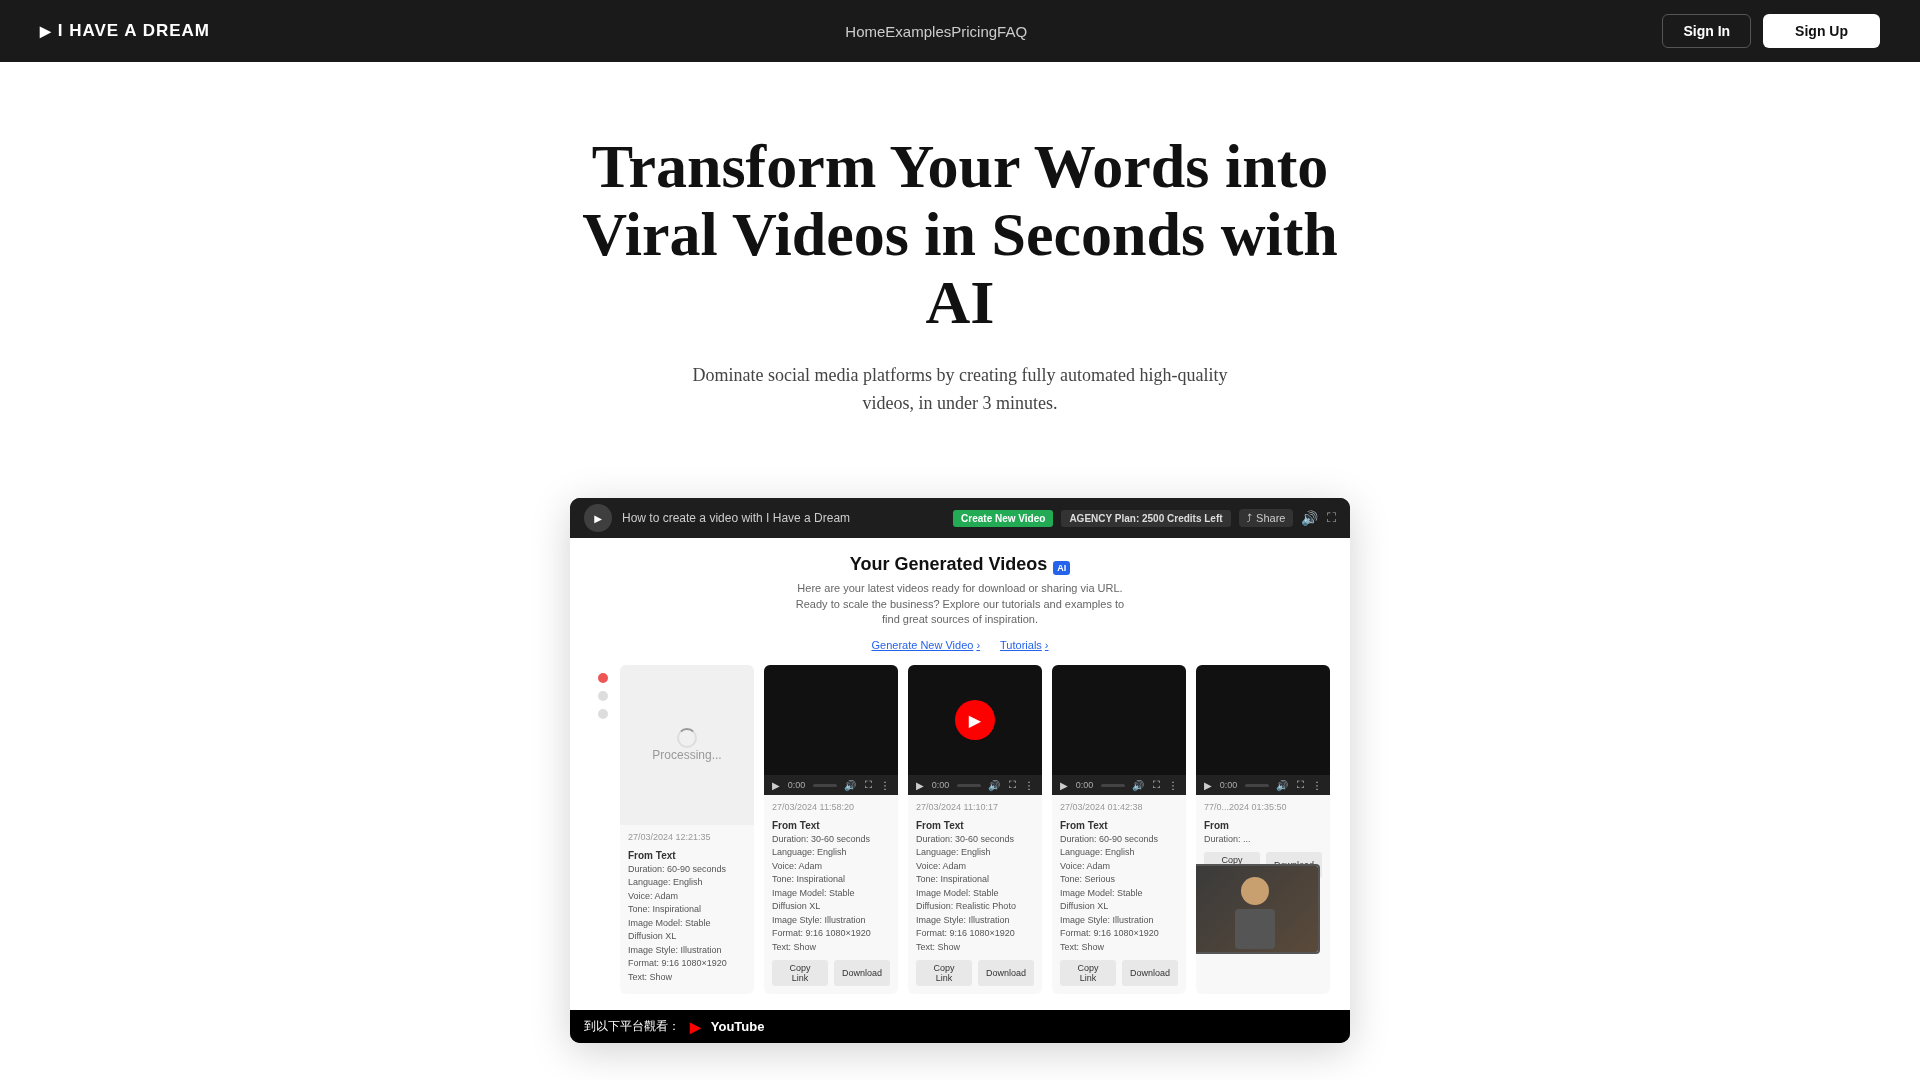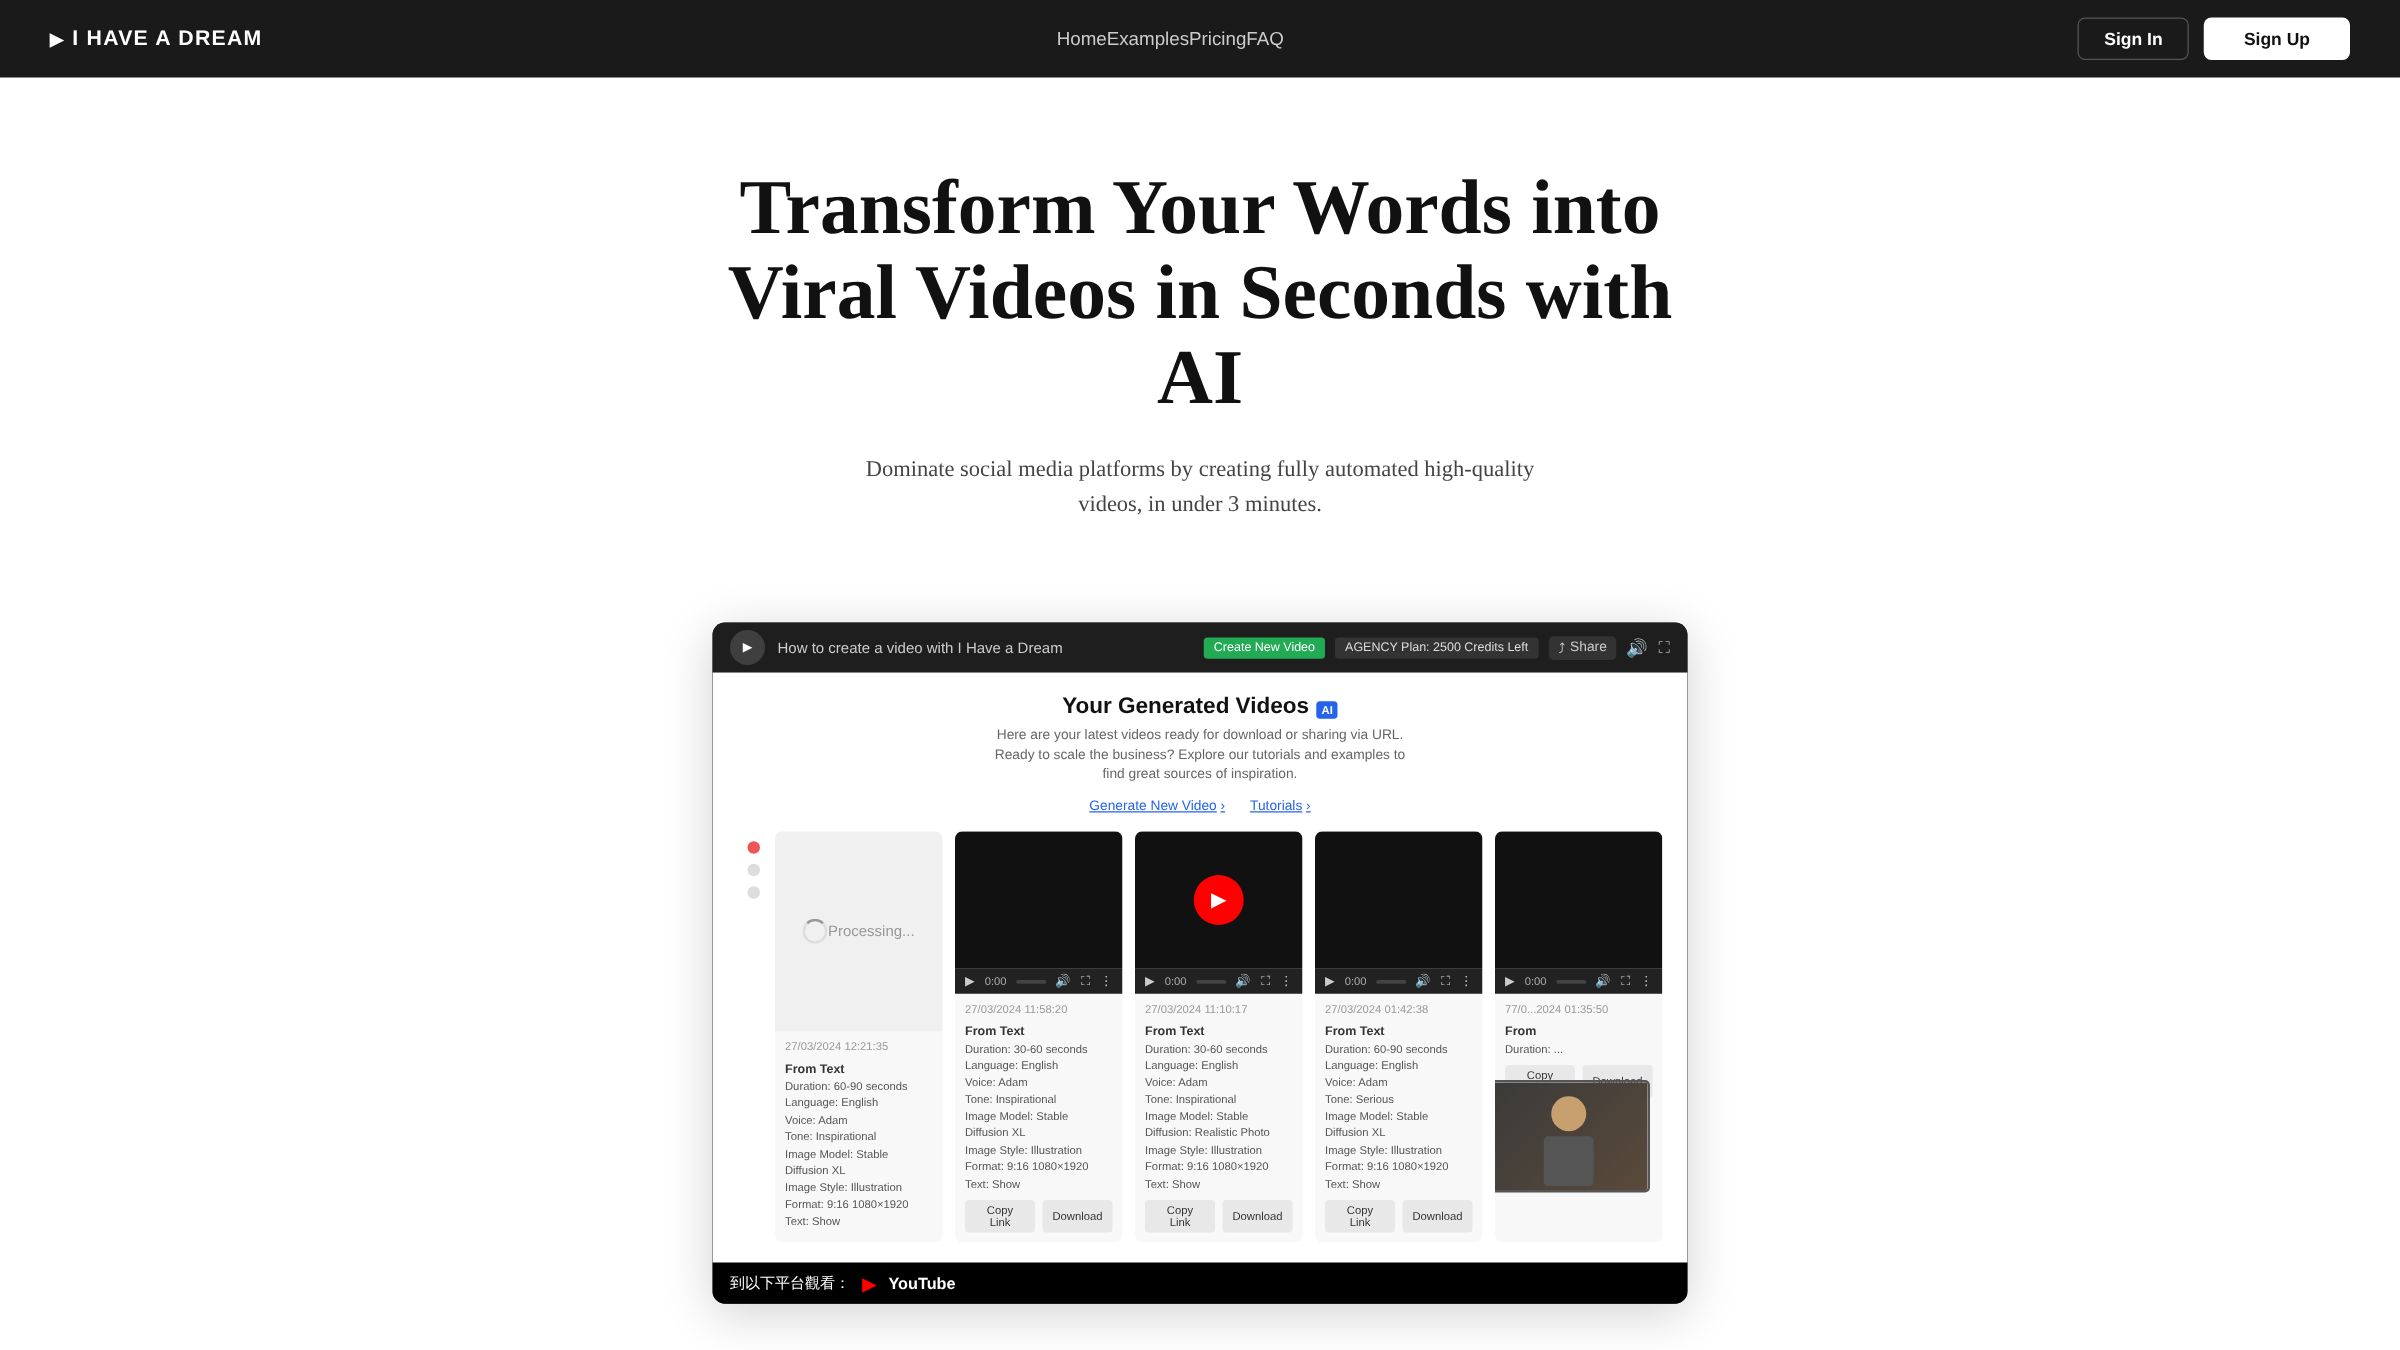--- a/index.html
+++ b/index.html
@@ -103,20 +103,21 @@
       color: #fff; font-size: 10px;
     }
     .yt-top-bar-right { display: flex; gap: 8px; align-items: center; }
     .yt-badge {
       background: #333;
       color: #ddd;
       font-size: 10px;
       padding: 3px 8px;
       border-radius: 3px;
       white-space: nowrap;
+      font-weight: bold;
     }
     .yt-badge-green { background: #2a5; color: #fff; }
     .yt-share-btn {
       background: #333;
       color: #ccc;
       border: none;
       border-radius: 4px;
       padding: 3px 8px;
       font-size: 11px;
       cursor: pointer;
@@ -177,21 +178,21 @@
     .video-card {
       flex: 1;
       min-width: 0;
       background: #f8f8f8;
       border-radius: 6px;
       overflow: hidden;
     }
     .video-card-processing {
       background: #f0f0f0;
       display: flex;
-      flex-direction: row;
+      flex-direction: column;
       align-items: center;
       justify-content: center;
       height: 160px;
       color: #999;
       font-size: 12px;
       gap: 0;
     }
     .processing-spinner {
       width: 20px; height: 20px;
       border: 2px solid #ddd;

